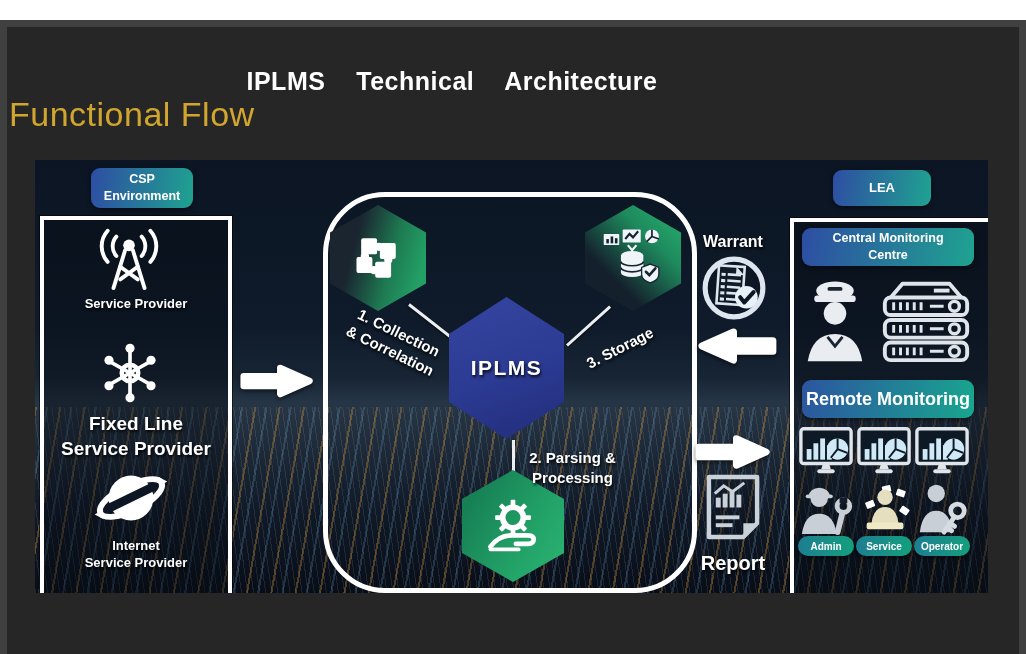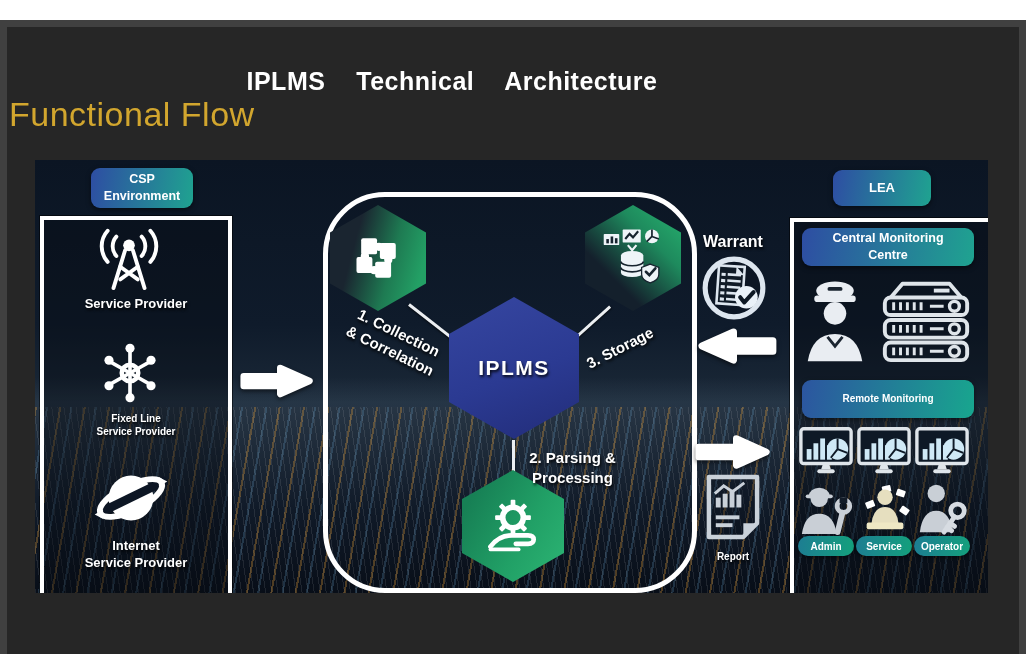--- a/index.html
+++ b/index.html
@@ -91,21 +91,21 @@
           <g fill="#fff">
             <circle cx="35" cy="8" r="5"></circle>
                 <circle cx="58" cy="21" r="5"></circle>
                 <circle cx="58" cy="49" r="5"></circle>
             <circle cx="35" cy="62" r="5"></circle>
                 <circle cx="12" cy="49" r="5"></circle>
                 <circle cx="12" cy="21" r="5"></circle>
           </g>
         </svg>
       </span>
-      <div class="lbl" style="position:absolute;left:0;top:192px;width:100%;font-size:10px;">
+      <div class="lbl" style="position:absolute;left:0;top:192px;width:100%;font-size:19px;">
         <div>Fixed Line</div>
         <div>Service Provider</div>
       </div>
 
       <span class="icon" style="left:50px;top:242px;width:74px;height:72px;">
         <svg viewBox="0 0 74 74">
           <circle cx="37" cy="37" r="23" fill="#fff"></circle>
           <g transform="rotate(-26 37 37)">
             <rect x="-4" y="32" width="82" height="9" fill="#0d1624"></rect>
             <ellipse cx="37" cy="37" rx="35" ry="13" fill="none" stroke="#fff" stroke-width="6"></ellipse>
@@ -164,21 +164,21 @@
           <path d="M58,10 L58,2 M58,10 L66,13 M58,10 L52,16" stroke="#17242f" stroke-width="2"></path>
           <path d="M30,20 l5,6 5,-6" fill="none" stroke="#eef4f8" stroke-width="2.5"></path>
           <path d="M22,32 a13,5 0 0 1 26,0 v20 a13,5 0 0 1 -26,0 z" fill="#eef4f8"></path>
           <path d="M22,39 a13,5 0 0 0 26,0 M22,46 a13,5 0 0 0 26,0" stroke="#17242f" stroke-width="2" fill="none"></path>
           <path d="M56,42 l10,4 v8 q0,7 -10,10 q-10,-3 -10,-10 v-8 z" fill="#eef4f8" stroke="#17242f" stroke-width="1.5"></path>
           <path d="M51,51 l4,4 7,-8" stroke="#17242f" stroke-width="3" fill="none" stroke-linecap="round"></path>
         </svg>
       </span>
     </div>
 
-    <div class="hex" style="left:414px;top:137px;width:130px;height:142px;background:linear-gradient(160deg,#34449e 10%,#2b3a92 55%,#232e7c 95%);">
+    <div class="hex" style="left:414px;top:137px;width:115px;height:142px;background:linear-gradient(160deg,#34449e 10%,#2b3a92 55%,#232e7c 95%);">
       <span class="lbl" style="font-size:21px;letter-spacing:1.5px;">IPLMS</span>
     </div>
 
     <div class="hex" style="left:427px;top:310px;width:102px;height:112px;background:linear-gradient(120deg,#178055 15%,#21a066 60%,#2bb272 95%);">
       <span class="icon" style="position:static;width:62px;height:66px;">
         <svg viewBox="0 0 66 70">
           <g fill="#fff">
             <rect x="30.5" y="7" width="5" height="8" rx="1"></rect>
             <rect x="30.5" y="7" width="5" height="8" rx="1" transform="rotate(45 33 26)"></rect>
             <rect x="30.5" y="7" width="5" height="8" rx="1" transform="rotate(90 33 26)"></rect>
@@ -248,21 +248,21 @@
           <rect x="13" y="27" width="5" height="10"></rect>
               <rect x="20" y="23" width="5" height="14"></rect>
           <rect x="27" y="19" width="5" height="18"></rect>
               <rect x="34" y="24" width="5" height="13"></rect>
           <rect x="13" y="45" width="24" height="4"></rect>
               <rect x="13" y="53" width="17" height="4"></rect>
         </g>
         <path d="M12,23 l9,-8 9,6 12,-9" stroke="#c9d1d9" stroke-width="3" fill="none"></path>
       </svg>
     </span>
-    <div class="lbl" style="position:absolute;left:648px;top:390px;width:100px;font-size:10px;">Report</div>
+    <div class="lbl" style="position:absolute;left:648px;top:390px;width:100px;font-size:20px;">Report</div>
 
     <div class="badge" style="left:798px;top:10px;width:98px;height:36px;font-size:13px;">
       <span>LEA</span>
     </div>
 
     <div class="wbox" style="left:755px;top:58px;width:198px;height:372px;">
       <div class="badge" style="left:8px;top:6px;width:172px;height:38px;font-size:12.5px;">
         <span>Central Monitoring</span>
         <span>Centre</span>
       </div>
@@ -296,21 +296,21 @@
             <path d="M54,37 h14 M54,60 h14 M54,83 h14"></path>
           </g>
           <g fill="none" stroke="#dfe5ea" stroke-width="3.5">
             <circle cx="79" cy="37" r="5"></circle>
                 <circle cx="79" cy="60" r="5"></circle>
                 <circle cx="79" cy="83" r="5"></circle>
           </g>
         </svg>
       </span>
 
-      <div class="badge" style="left:8px;top:158px;width:172px;height:38px;font-size:10px;background:linear-gradient(100deg,#2c55a0,#18a68e);">
+      <div class="badge" style="left:8px;top:158px;width:172px;height:38px;font-size:18px;background:linear-gradient(100deg,#2c55a0,#18a68e);">
         <span>Remote Monitoring</span>
       </div>
 
       <span class="icon" style="left:4px;top:203px;width:56px;height:52px;">
         <svg viewBox="0 0 58 52">
           <rect x="3" y="3" width="52" height="36" rx="3" fill="#0e1926" stroke="#dfe5ea" stroke-width="3.5"></rect>
           <g fill="#cfe9f6">
                 <rect x="9" y="24" width="5" height="11"></rect>
                 <rect x="16" y="18" width="5" height="17"></rect>
                 <rect x="23" y="13" width="5" height="22"></rect>

